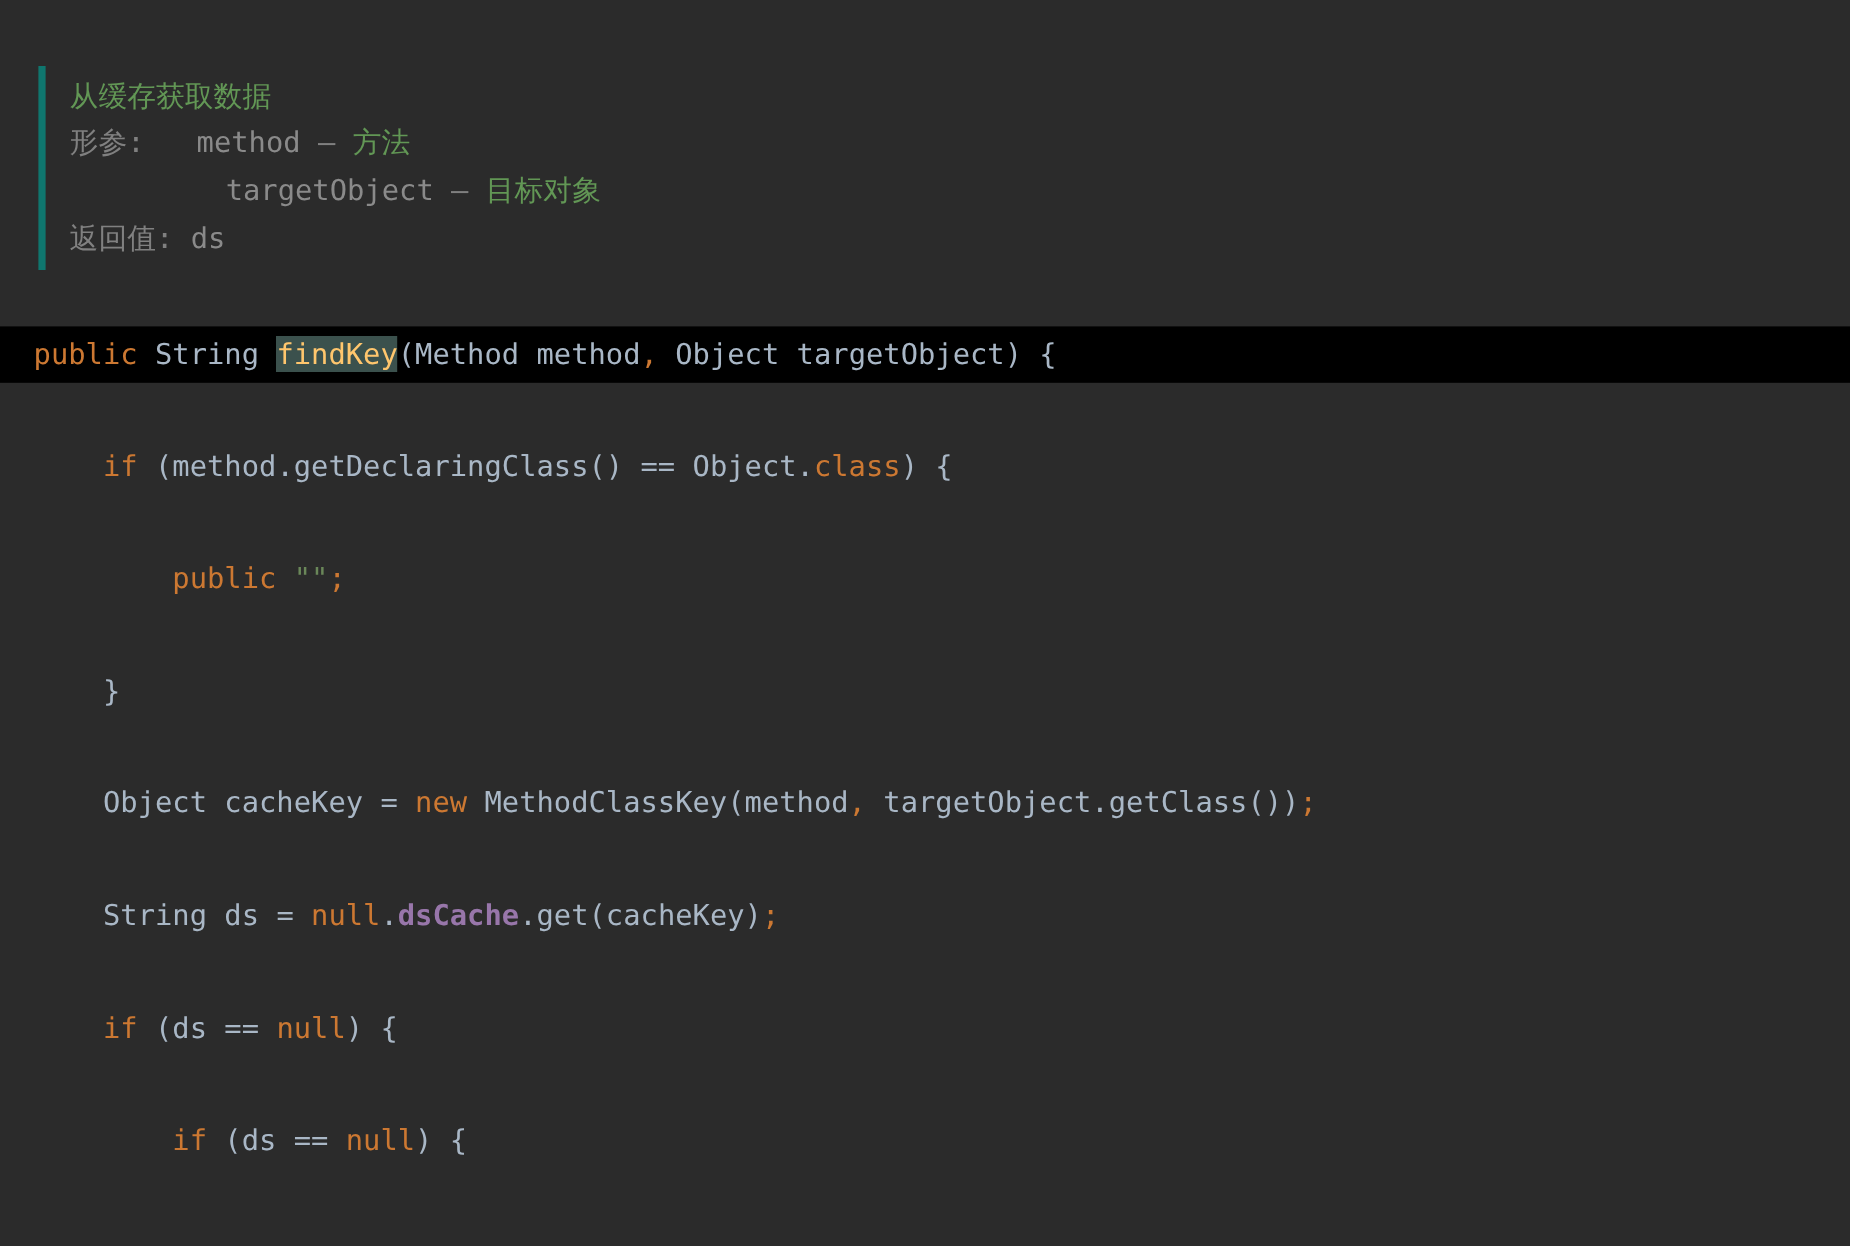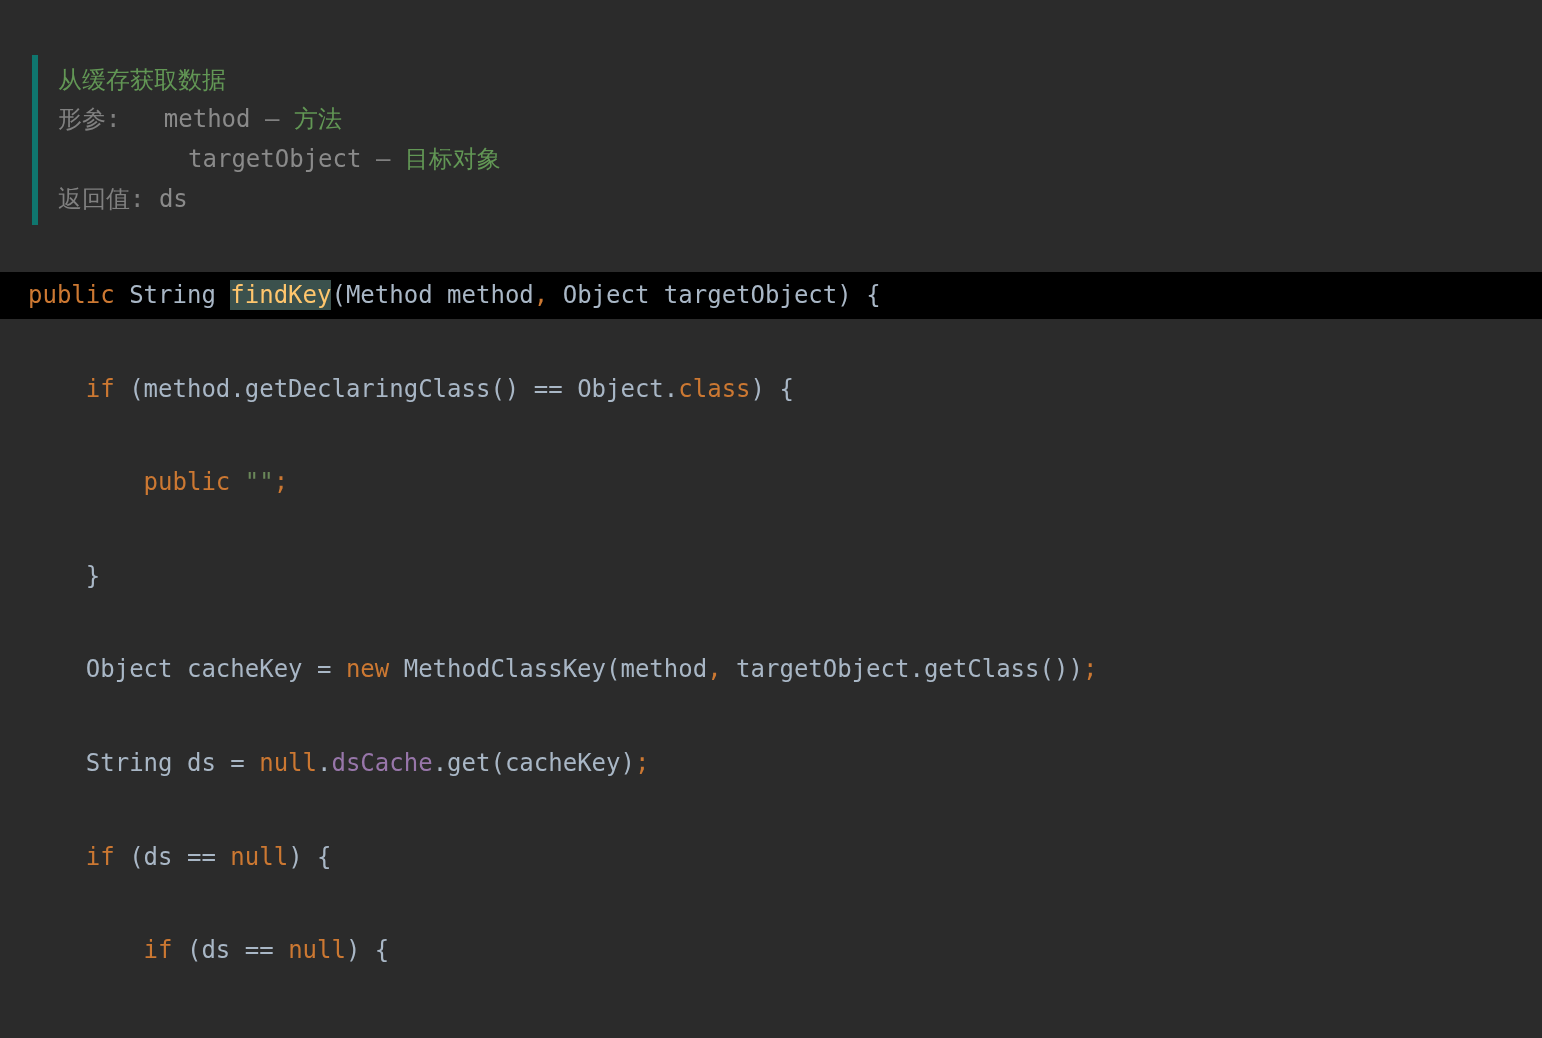--- a/index.html
+++ b/index.html
@@ -30,21 +30,21 @@
     .javadoc-param-name { color: #8a8a8a; }
     .javadoc-text { color: #629755; }
     .code-line { padding-left: 28px; }
     .highlighted-line {
       background: #000000;
     }
     .kw { color: #cc7832; }
     .type { color: #a9b7c6; }
     .method-decl { color: #ffc66d; }
     .method-call { color: #a9b7c6; margin-top: 44px; }
-    .field { color: #9876aa; }
+    .field { color: #9876aa; font-weight: bold; }
     .str { color: #6a8759; }
     .punct { color: #a9b7c6; }
     .comma { color: #cc7832; }
     .semi { color: #cc7832; }
     .paren { color: #a9b7c6; }
     .brace { color: #a9b7c6; }
     .ident { color: #a9b7c6; }
     .highlight-box {
       background: #3b514d;
       padding: 1px 0;

